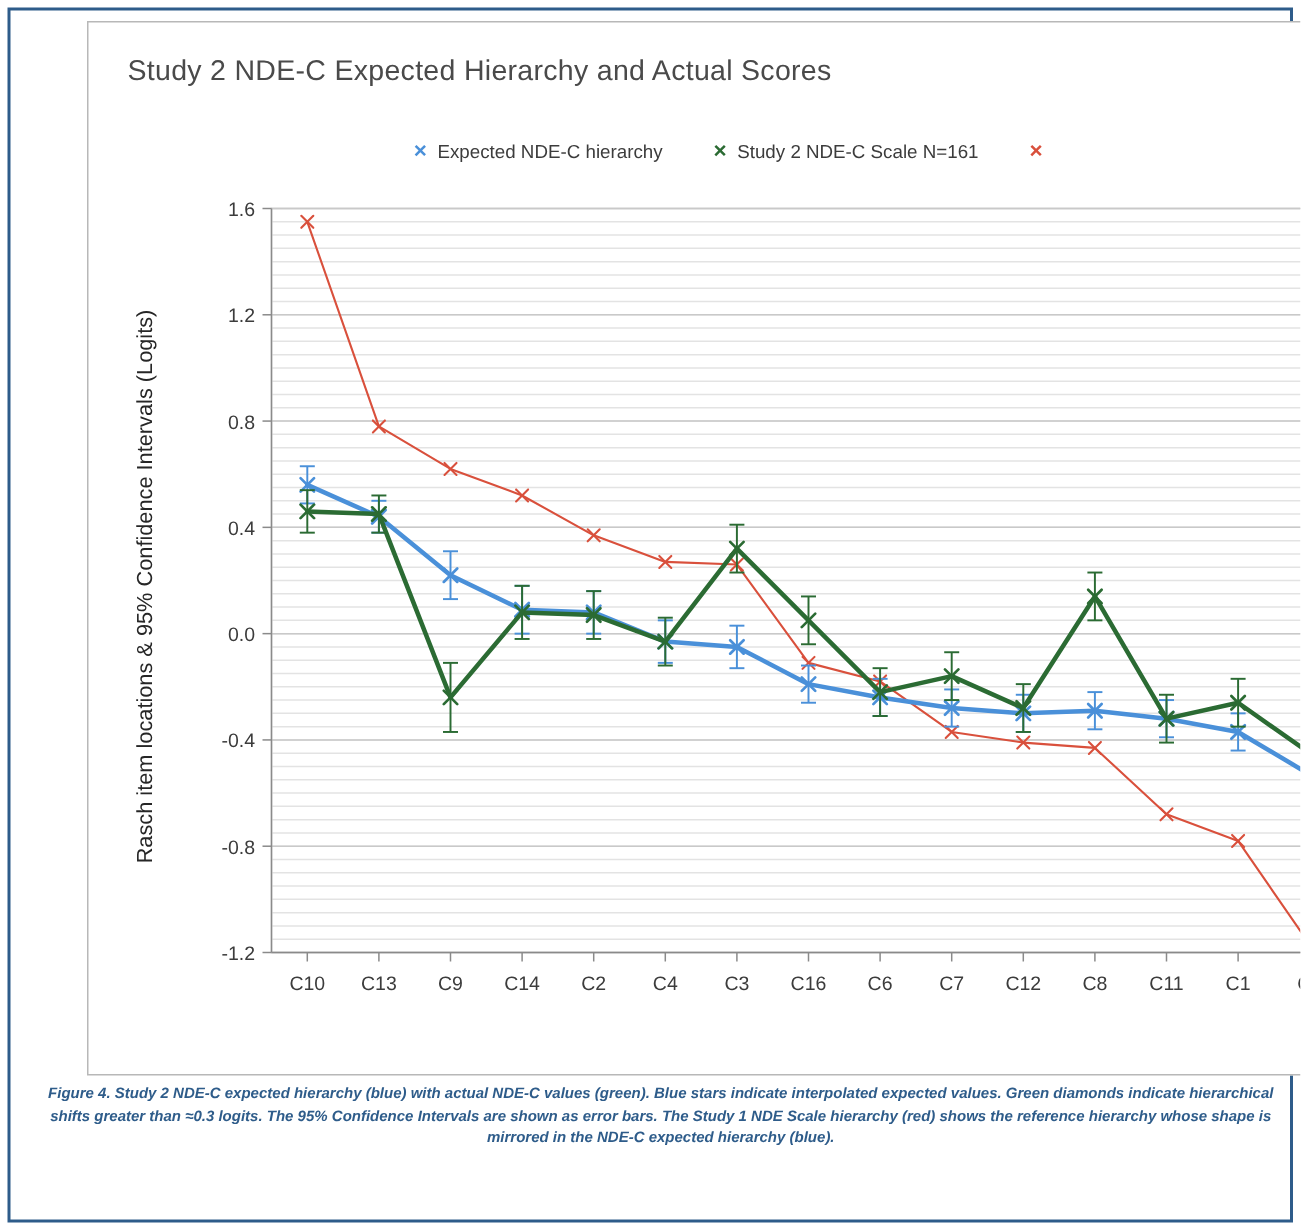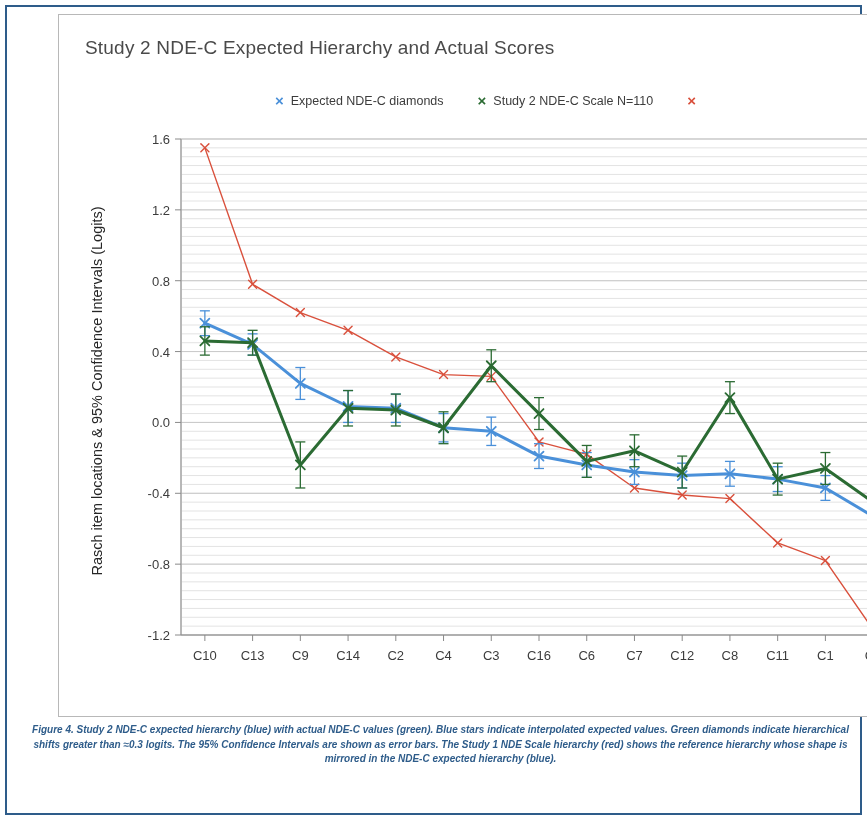--- a/index.html
+++ b/index.html
@@ -126,25 +126,25 @@
 <div id="page">
   <div class="outer-frame">
 
     <div class="chart-area">
 
       <div class="chart-title">Study 2 NDE-C Expected Hierarchy and Actual Scores</div>
 
       <div class="legend">
         <div class="legend-item">
           <span class="legend-mark" style="color:#4a90d9">×</span>
-          <span>Expected NDE-C diamonds</span>
+          <span>Expected NDE-C hierarchy</span>
         </div>
         <div class="legend-item">
           <span class="legend-mark" style="color:#2b6b33">×</span>
-          <span>Study 2 NDE-C Scale N=110</span>
+          <span>Study 2 NDE-C Scale N=161</span>
         </div>
         <div class="legend-item">
           <span class="legend-mark" style="color:#d9503c">×</span>
         </div>
       </div>
 
       <div class="plot-wrap">
         <div class="y-axis-title">Rasch item locations &amp; 95% Confidence Intervals (Logits)</div>
         <svg class="plot" id="plot-svg" width="853" height="703">
             <rect x="122" y="124" width="716" height="496" fill="#ffffff" stroke="#cccccc" stroke-width="1"></rect>

